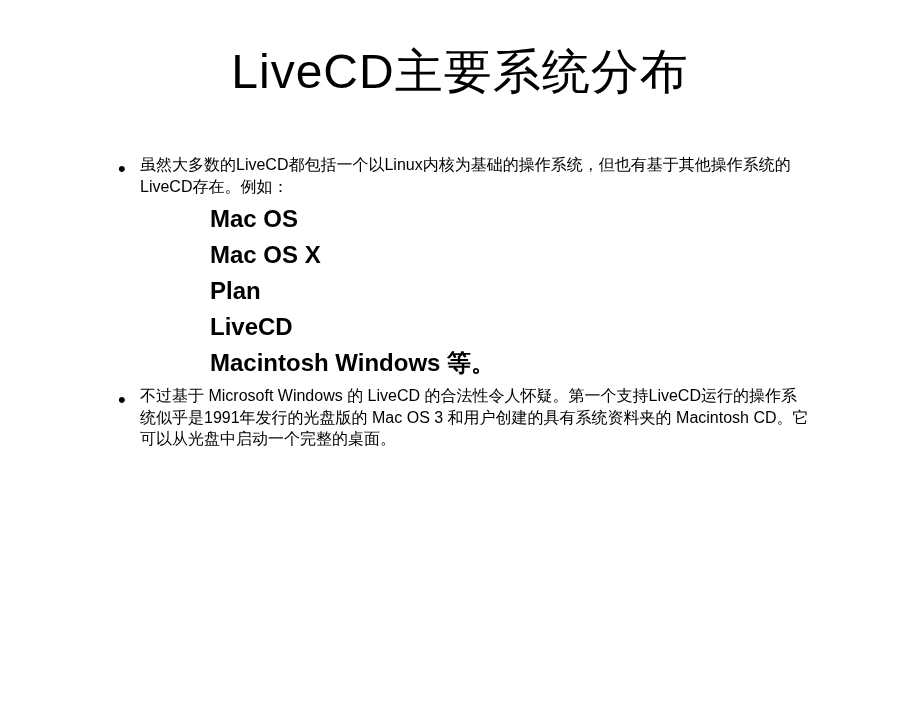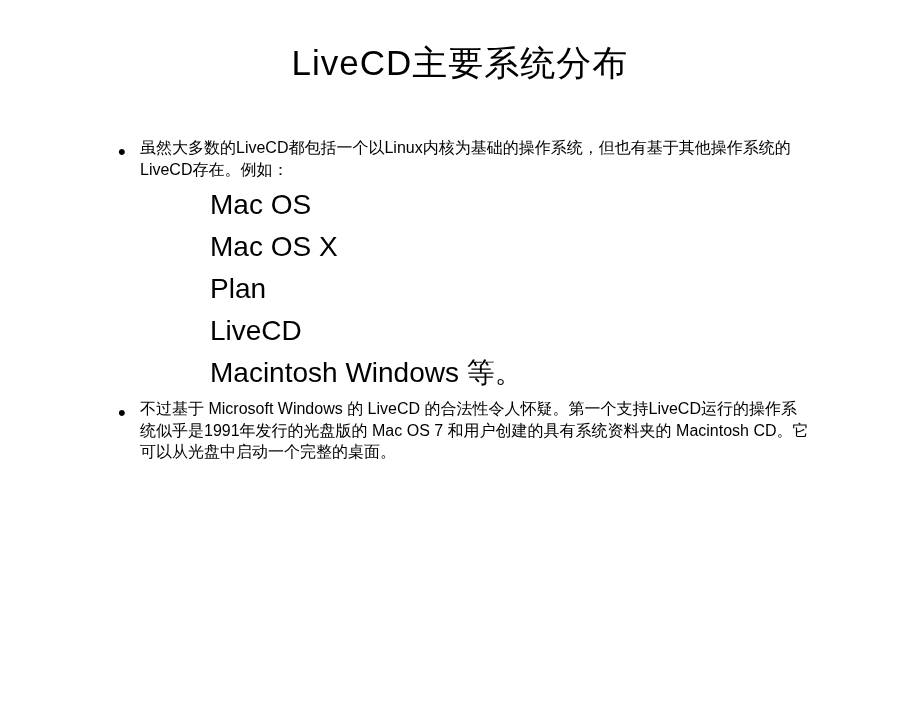--- a/index.html
+++ b/index.html
@@ -11,21 +11,21 @@
       width: 920px;
       height: 701px;
       background: #ffffff;
       font-family: Arial, "Microsoft YaHei", "SimSun", sans-serif;
       color: #000000;
       padding: 40px 50px;
       position: relative;
     }
     .slide-title {
       text-align: center;
-      font-size: 35px;
+      font-size: 48px;
       font-weight: normal;
       margin-bottom: 50px;
       letter-spacing: 1px;
     }
     .content {
       padding: 0 60px;
     }
     .bullet-item {
       position: relative;
       padding-left: 30px;
@@ -37,22 +37,23 @@
       content: "•";
       position: absolute;
       left: 8px;
       top: 0;
       font-size: 22px;
     }
     .sub-list {
       padding-left: 100px;
     }
     .sub-item {
-      font-size: 28px;
+      font-size: 24px;
       line-height: 1.5;
+      font-weight: bold;
     }
     .second-bullet {
       margin-top: 4px;
     }
   </style>
 </head>
 <body>
 
 <h1 class="slide-title">LiveCD主要系统分布</h1>
 
@@ -60,14 +61,14 @@
   <div class="bullet-item">虽然大多数的LiveCD都包括一个以Linux内核为基础的操作系统，但也有基于其他操作系统的LiveCD存在。例如：</div>
 
   <div class="sub-list">
     <div class="sub-item">Mac OS</div>
     <div class="sub-item">Mac OS X</div>
     <div class="sub-item">Plan</div>
     <div class="sub-item">LiveCD</div>
     <div class="sub-item">Macintosh Windows 等。</div>
   </div>
 
-  <div class="bullet-item second-bullet">不过基于 Microsoft Windows 的 LiveCD 的合法性令人怀疑。第一个支持LiveCD运行的操作系统似乎是1991年发行的光盘版的 Mac OS 7 和用户创建的具有系统资料夹的 Macintosh CD。它可以从光盘中启动一个完整的桌面。</div>
+  <div class="bullet-item second-bullet">不过基于 Microsoft Windows 的 LiveCD 的合法性令人怀疑。第一个支持LiveCD运行的操作系统似乎是1991年发行的光盘版的 Mac OS 3 和用户创建的具有系统资料夹的 Macintosh CD。它可以从光盘中启动一个完整的桌面。</div>
 </div>
 
 </body></html>

